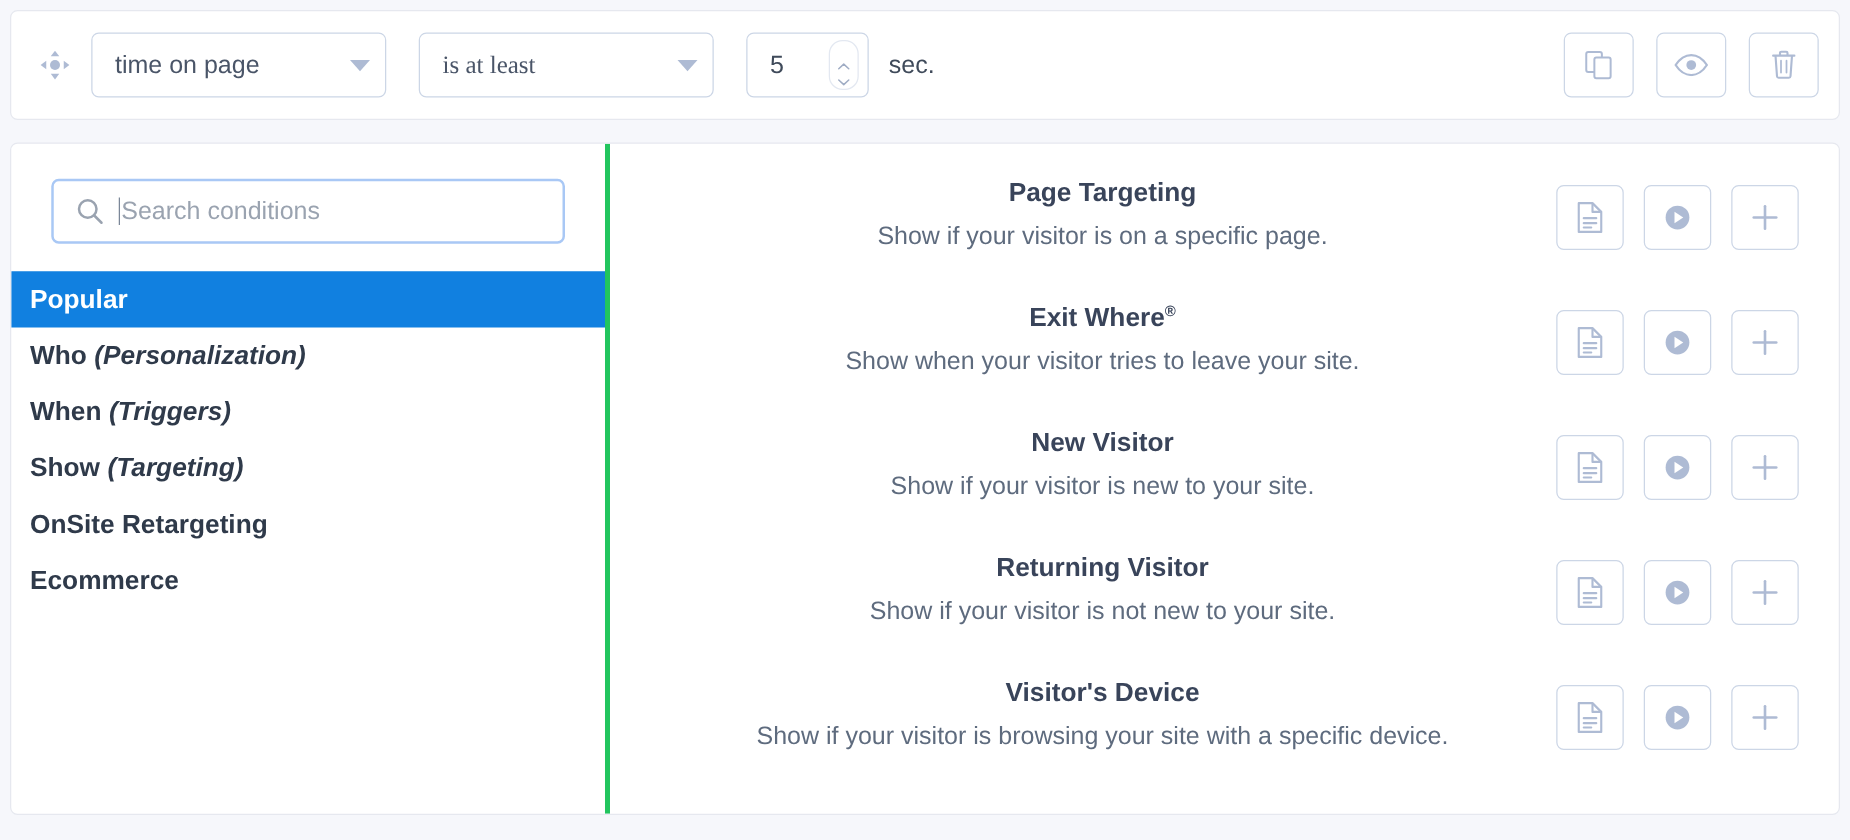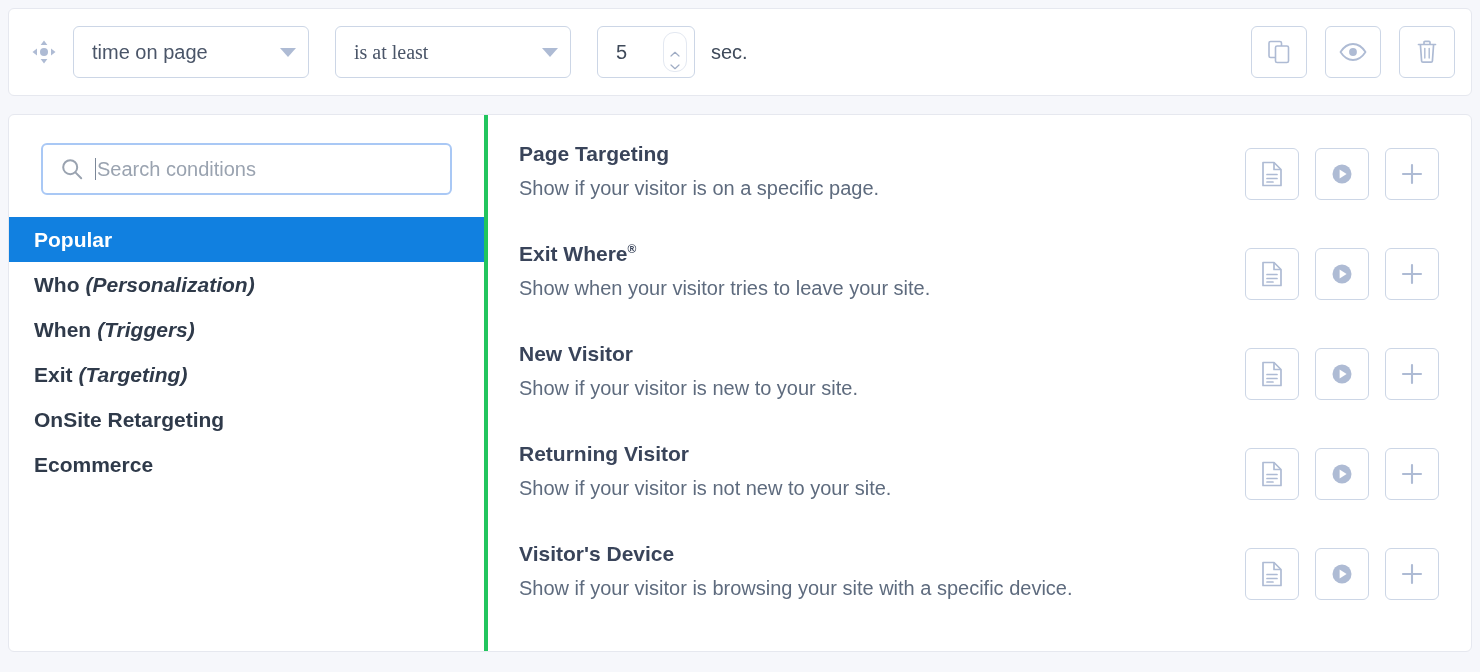--- a/index.html
+++ b/index.html
@@ -192,37 +192,38 @@
     font-size: 20px;
     color: #9aa3b0;
     white-space: nowrap;
   }
 
   .cat-list { display: flex; flex-direction: column; }
   .cat-item {
     height: 45px;
     display: flex;
     align-items: center;
-    padding-left: 25px;
+    padding-left: 15px;
     font-size: 21px;
     color: #2f3a4a;
     cursor: pointer;
     box-sizing: border-box;
   }
   .cat-item .cat-main { font-weight: bold; }
   .cat-item .cat-sub  { font-style: italic; font-weight: bold; font-size: 21px; margin-left: 6px; color:#2f3a4a; }
   .cat-item.active { background: #1180e0; }
   .cat-item.active .cat-main,
   .cat-item.active .cat-sub { color: #ffffff; }
 
   
   .conditions {
     flex: 1 1 auto;
     padding: 26px 0 0 0;
     box-sizing: border-box;
+    text-align: center;
   }
   .cond-row {
     display: flex;
     align-items: flex-start;
     height: 100px;
     padding: 0 32px 0 31px;
     box-sizing: border-box;
   }
   .cond-text { flex: 1 1 auto; padding-top: 2px; }
   .cond-title {
@@ -363,21 +364,21 @@
           <span class="cat-main">Who</span>
           <span class="cat-sub">(Personalization)</span>
         </div>
 
         <div class="cat-item">
           <span class="cat-main">When</span>
           <span class="cat-sub">(Triggers)</span>
         </div>
 
         <div class="cat-item">
-          <span class="cat-main">Exit</span>
+          <span class="cat-main">Show</span>
           <span class="cat-sub">(Targeting)</span>
         </div>
 
         <div class="cat-item">
           <span class="cat-main">OnSite Retargeting</span>
         </div>
 
         <div class="cat-item">
           <span class="cat-main">Ecommerce</span>
         </div>

